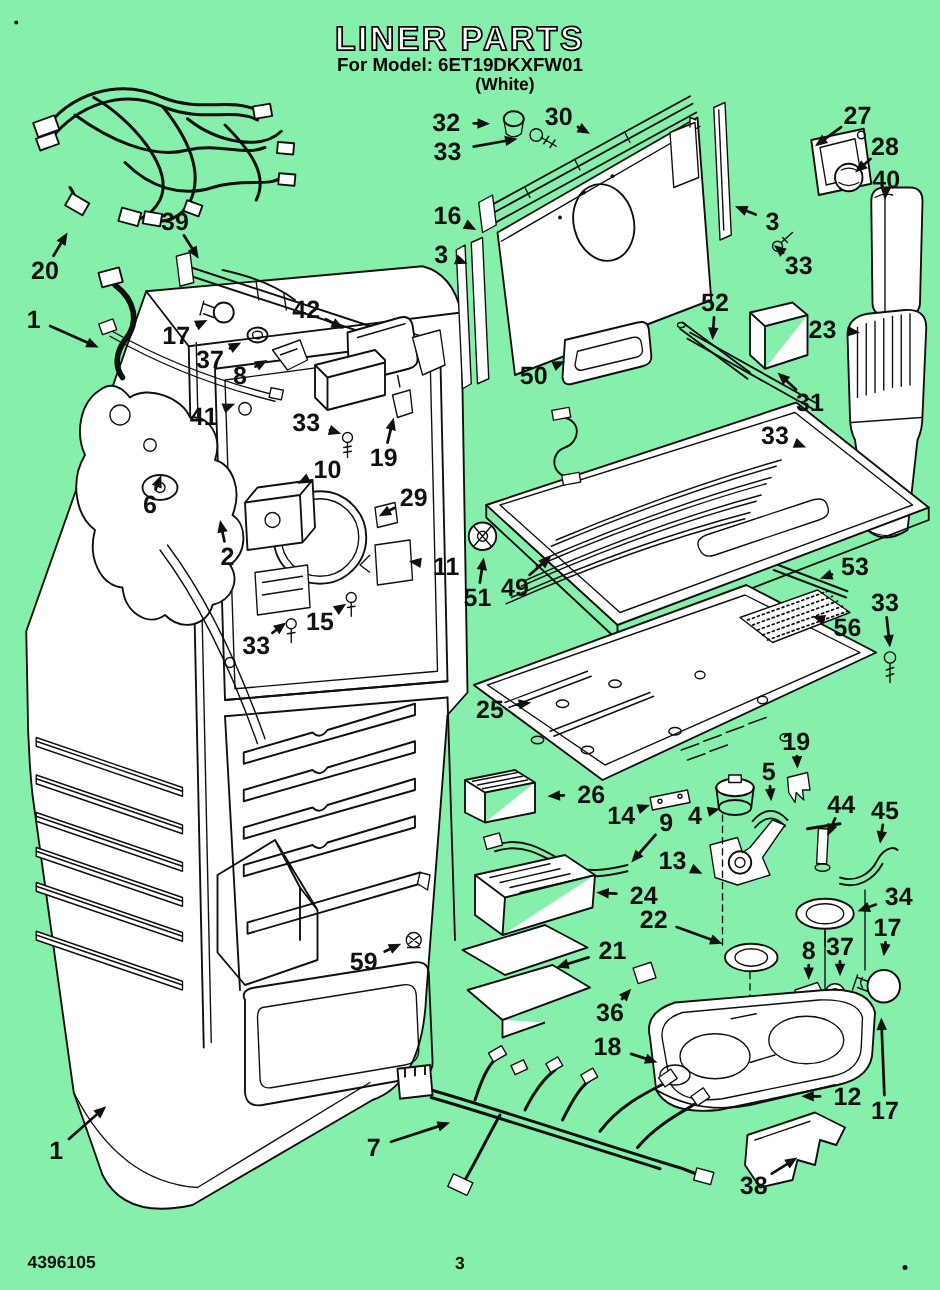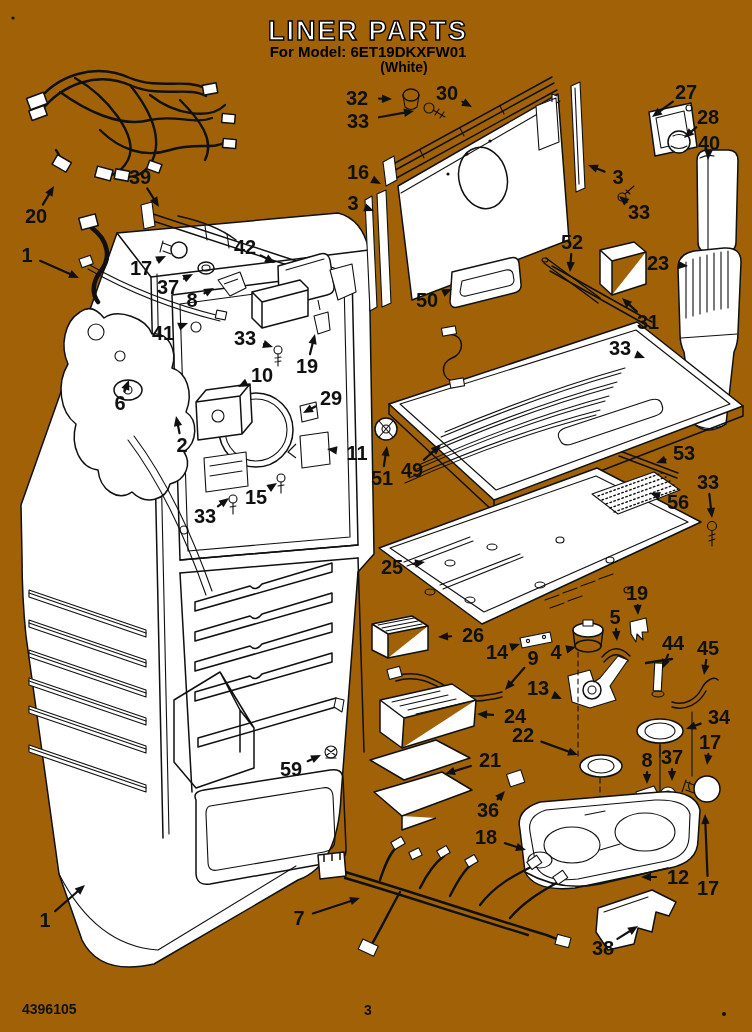--- a/index.html
+++ b/index.html
@@ -1,16 +1,16 @@
 <!DOCTYPE html>
 <html><head>
 <meta charset="utf-8">
 <style>
   html,body{margin:0;padding:0;background:#e8e8e8;}
-  .page{position:relative;width:752px;height:1032px;background:#a16207;margin:0 auto;overflow:hidden;}
+  .page{position:relative;width:752px;height:1032px;background:#86efac;margin:0 auto;overflow:hidden;}
   svg{display:block;}
   .ln{fill:none;stroke:#101010;stroke-width:1.5;stroke-linejoin:round;stroke-linecap:round;}
   .ln2{fill:none;stroke:#101010;stroke-width:1.1;stroke-linejoin:round;stroke-linecap:round;}
   .lnb{fill:none;stroke:#101010;stroke-width:2.4;stroke-linejoin:round;stroke-linecap:round;}
   .fw{fill:#ffffff;stroke:#101010;stroke-width:1.5;stroke-linejoin:round;}
   .fw2{fill:#ffffff;stroke:#101010;stroke-width:1.1;stroke-linejoin:round;}
   .fb{fill:#101010;stroke:none;}
   .dash{stroke-dasharray:5 4;}
   .dots{stroke-dasharray:1.6 2.6;stroke-width:1.4;}
   .thick{stroke-width:4.5;}

